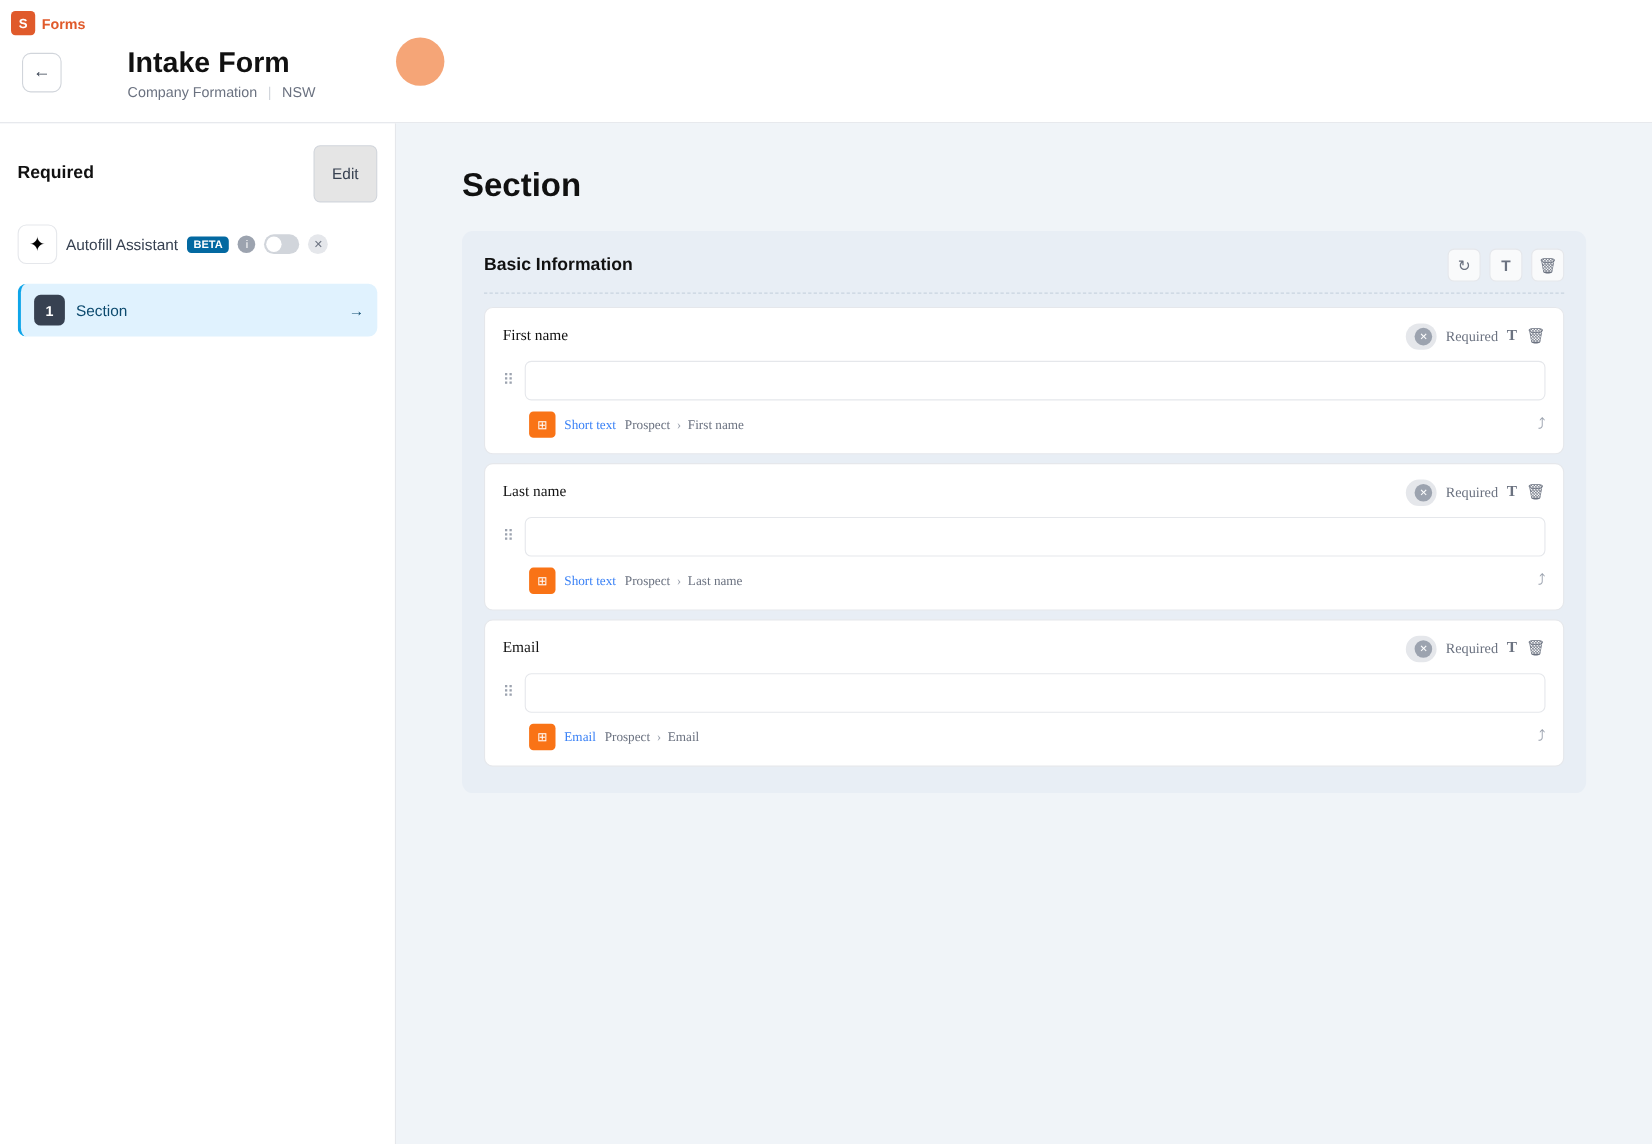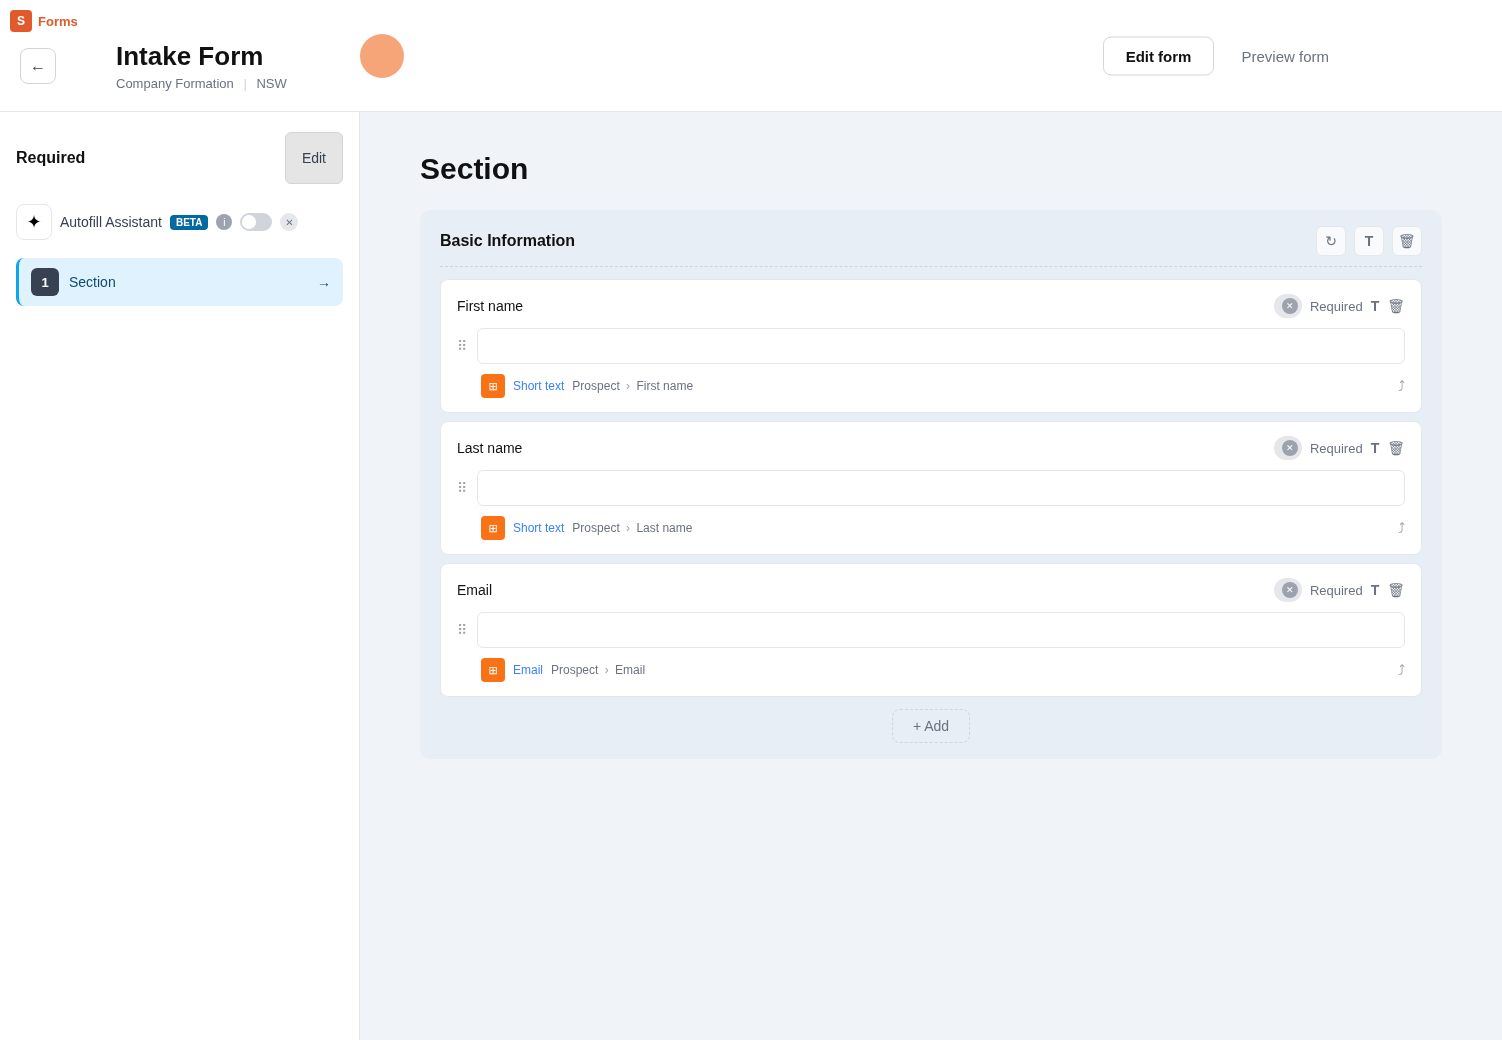--- a/index.html
+++ b/index.html
@@ -273,20 +273,21 @@
       cursor: pointer;
       font-size: 14px;
       color: #6b7280;
     }
     .field-card {
       background: #fff;
       border-radius: 8px;
       margin-bottom: 8px;
       padding: 14px 16px;
       border: 1px solid #e5e7eb;
+      font-family: Liberation Serif, serif;
     }
     .field-top {
       display: flex;
       align-items: center;
       justify-content: space-between;
       margin-bottom: 10px;
     }
     .field-label {
       font-size: 14px;
       font-weight: 500;
@@ -414,24 +415,20 @@
   <button class="back-btn">←</button>
   <div class="title-group">
     <span class="form-title">Intake Form</span>
     <span class="form-subtitle">
       <span>Company Formation</span>
       <span class="sep">|</span>
       <span>NSW</span>
     </span>
   </div>
   <div class="avatar-circle"></div>
-  <div class="top-right-btns">
-    <button class="tab-btn active">Edit form</button>
-    <button class="tab-btn inactive">Preview form</button>
-  </div>
 </div>
 
 <div class="main-layout">
 
   <div class="sidebar">
     <div class="sidebar-header">
       <span class="sidebar-title">Required</span>
       <button class="edit-btn">Edit</button>
     </div>
 
@@ -541,18 +538,15 @@
           <span class="meta-type">Email</span>
           <span class="meta-path">
             <span class="path-item">Prospect</span>
             <span class="chevron"> › </span>
             <span class="path-item">Email</span>
           </span>
           <span class="link-icon">⤴</span>
         </div>
       </div>
 
-      <div class="add-btn-row">
-        <button class="add-btn">+ Add</button>
-      </div>
     </div>
   </div>
 </div>
 
 </body></html>

